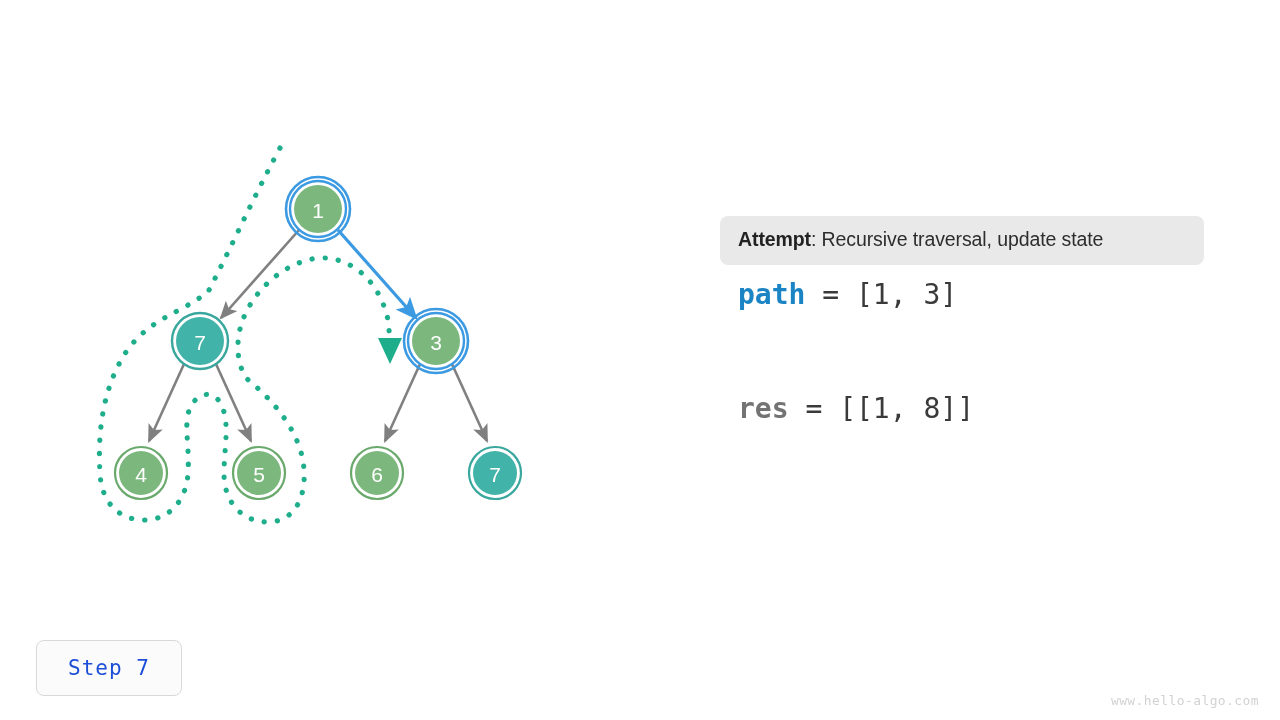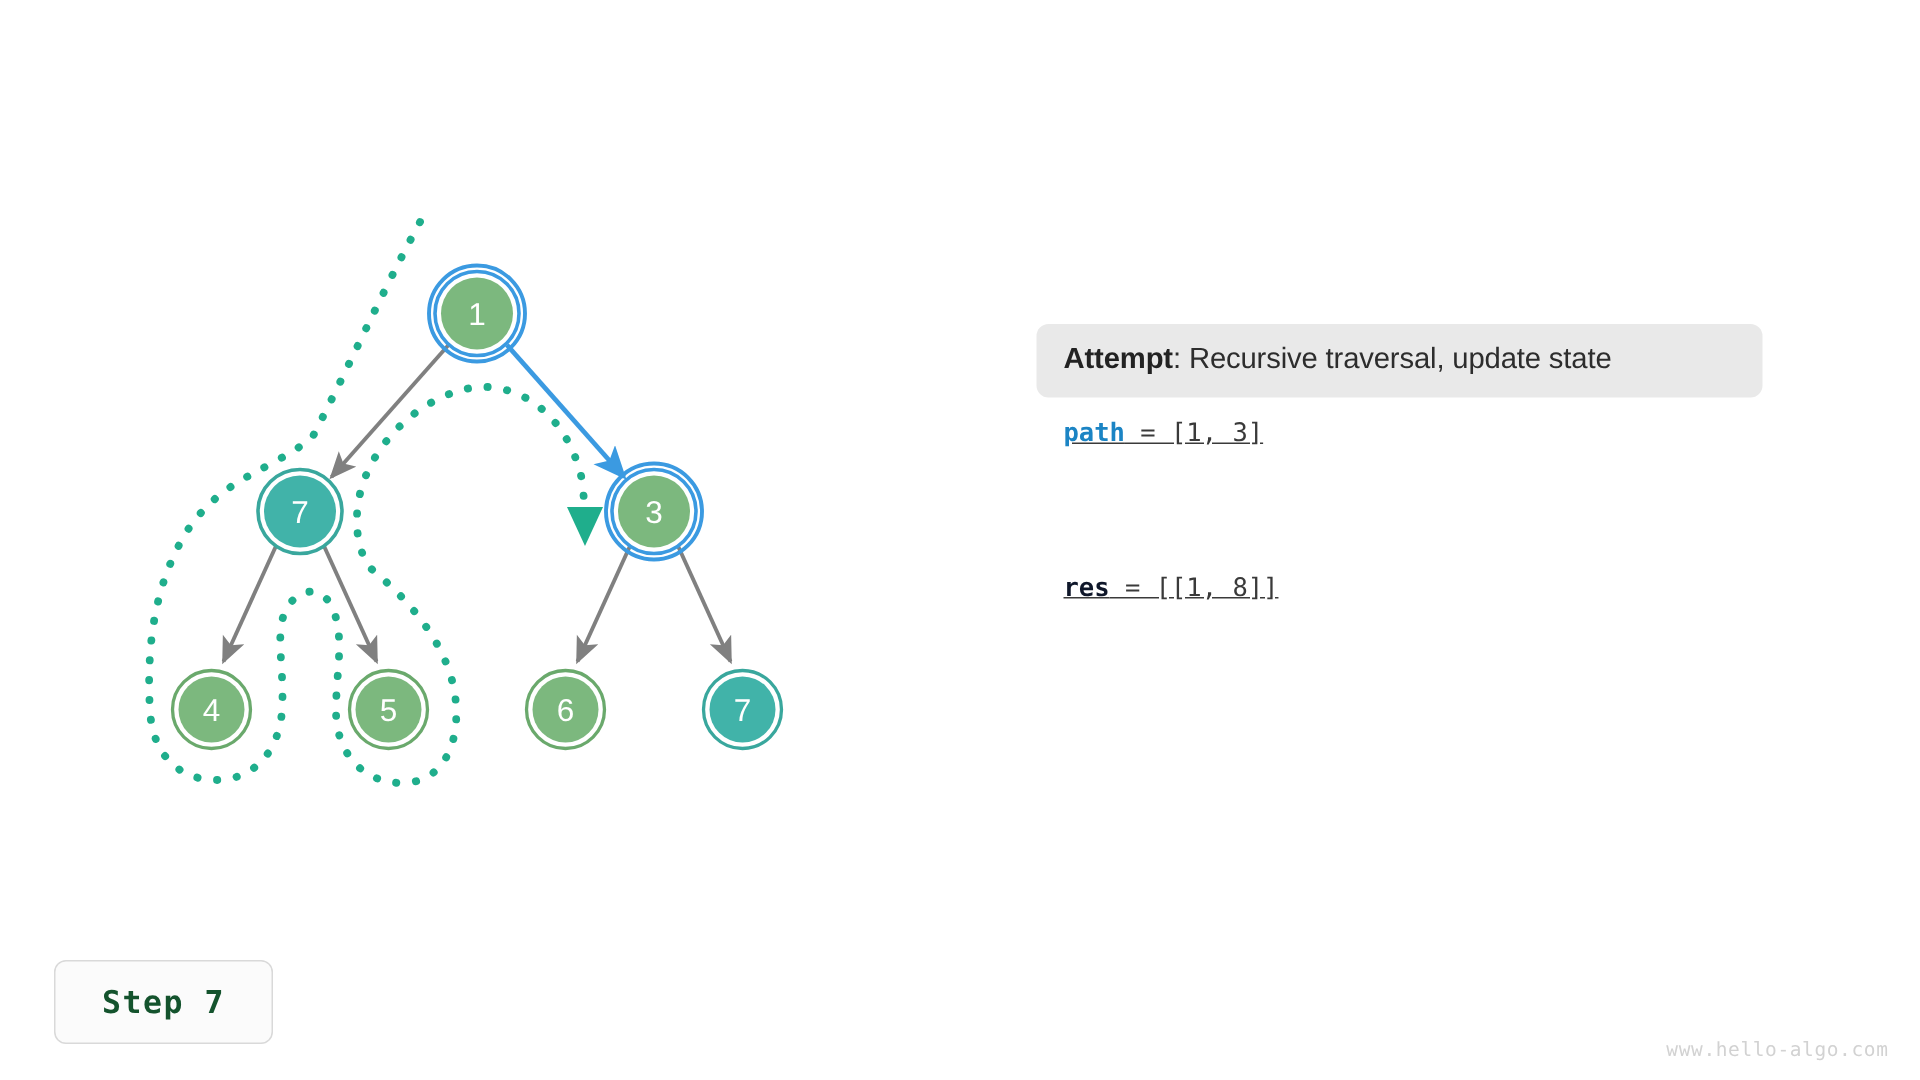--- a/index.html
+++ b/index.html
@@ -19,21 +19,21 @@
     position: absolute;
     left: 0;
     top: 0;
     width: 640px;
     height: 720px;
   }
 
   
   #info-panel {
     position: absolute;
-    left: 691px;
+    left: 720px;
     top: 216px;
     width: 520px;
   }
   .desc-row {
     font-size: 19.5px;
     color: #2d2d2d;
     line-height: 1.0;
     letter-spacing: -0.1px;
   }
   .desc-row.highlighted {
@@ -48,49 +48,48 @@
     padding: 14px 18px 15px 18px;
     display: block;
     width: 448px;
   }
   .desc-row b {
     font-weight: bold;
     color: #222222;
   }
   .code-row {
     font-family: "DejaVu Sans Mono", "Liberation Mono", monospace;
-    font-size: 17px;
+    font-size: 28px;
     color: #3a3a3a;
     padding: 0 0 0 18px;
     white-space: pre;
     line-height: 1.0;
-    text-decoration: underline;
   }
   #path-row { margin-top: 16px; }
   #res-row  { margin-top: 86px; }
   .var-path { color: #1b84c4; font-weight: bold; }
-  .var-res  { color: #0f172a; font-weight: bold; }
+  .var-res  { color: #737373; font-weight: bold; }
 
   
   #step-badge {
     position: absolute;
     left: 36px;
     top: 640px;
     width: 144px;
     height: 54px;
     border: 1px solid #d9d9d9;
     border-radius: 8px;
     background: #fbfbfb;
     display: flex;
     align-items: center;
     justify-content: center;
     font-family: "DejaVu Sans Mono", "Liberation Mono", monospace;
     font-size: 21px;
-    font-weight: bold;
-    color: #14532d;
+    font-weight: normal;
+    color: #1d4ed8;
     letter-spacing: 1px;
   }
 
   
   #watermark {
     position: absolute;
     right: 21px;
     bottom: 12px;
     font-family: "DejaVu Sans Mono", "Liberation Mono", monospace;
     font-size: 13px;

